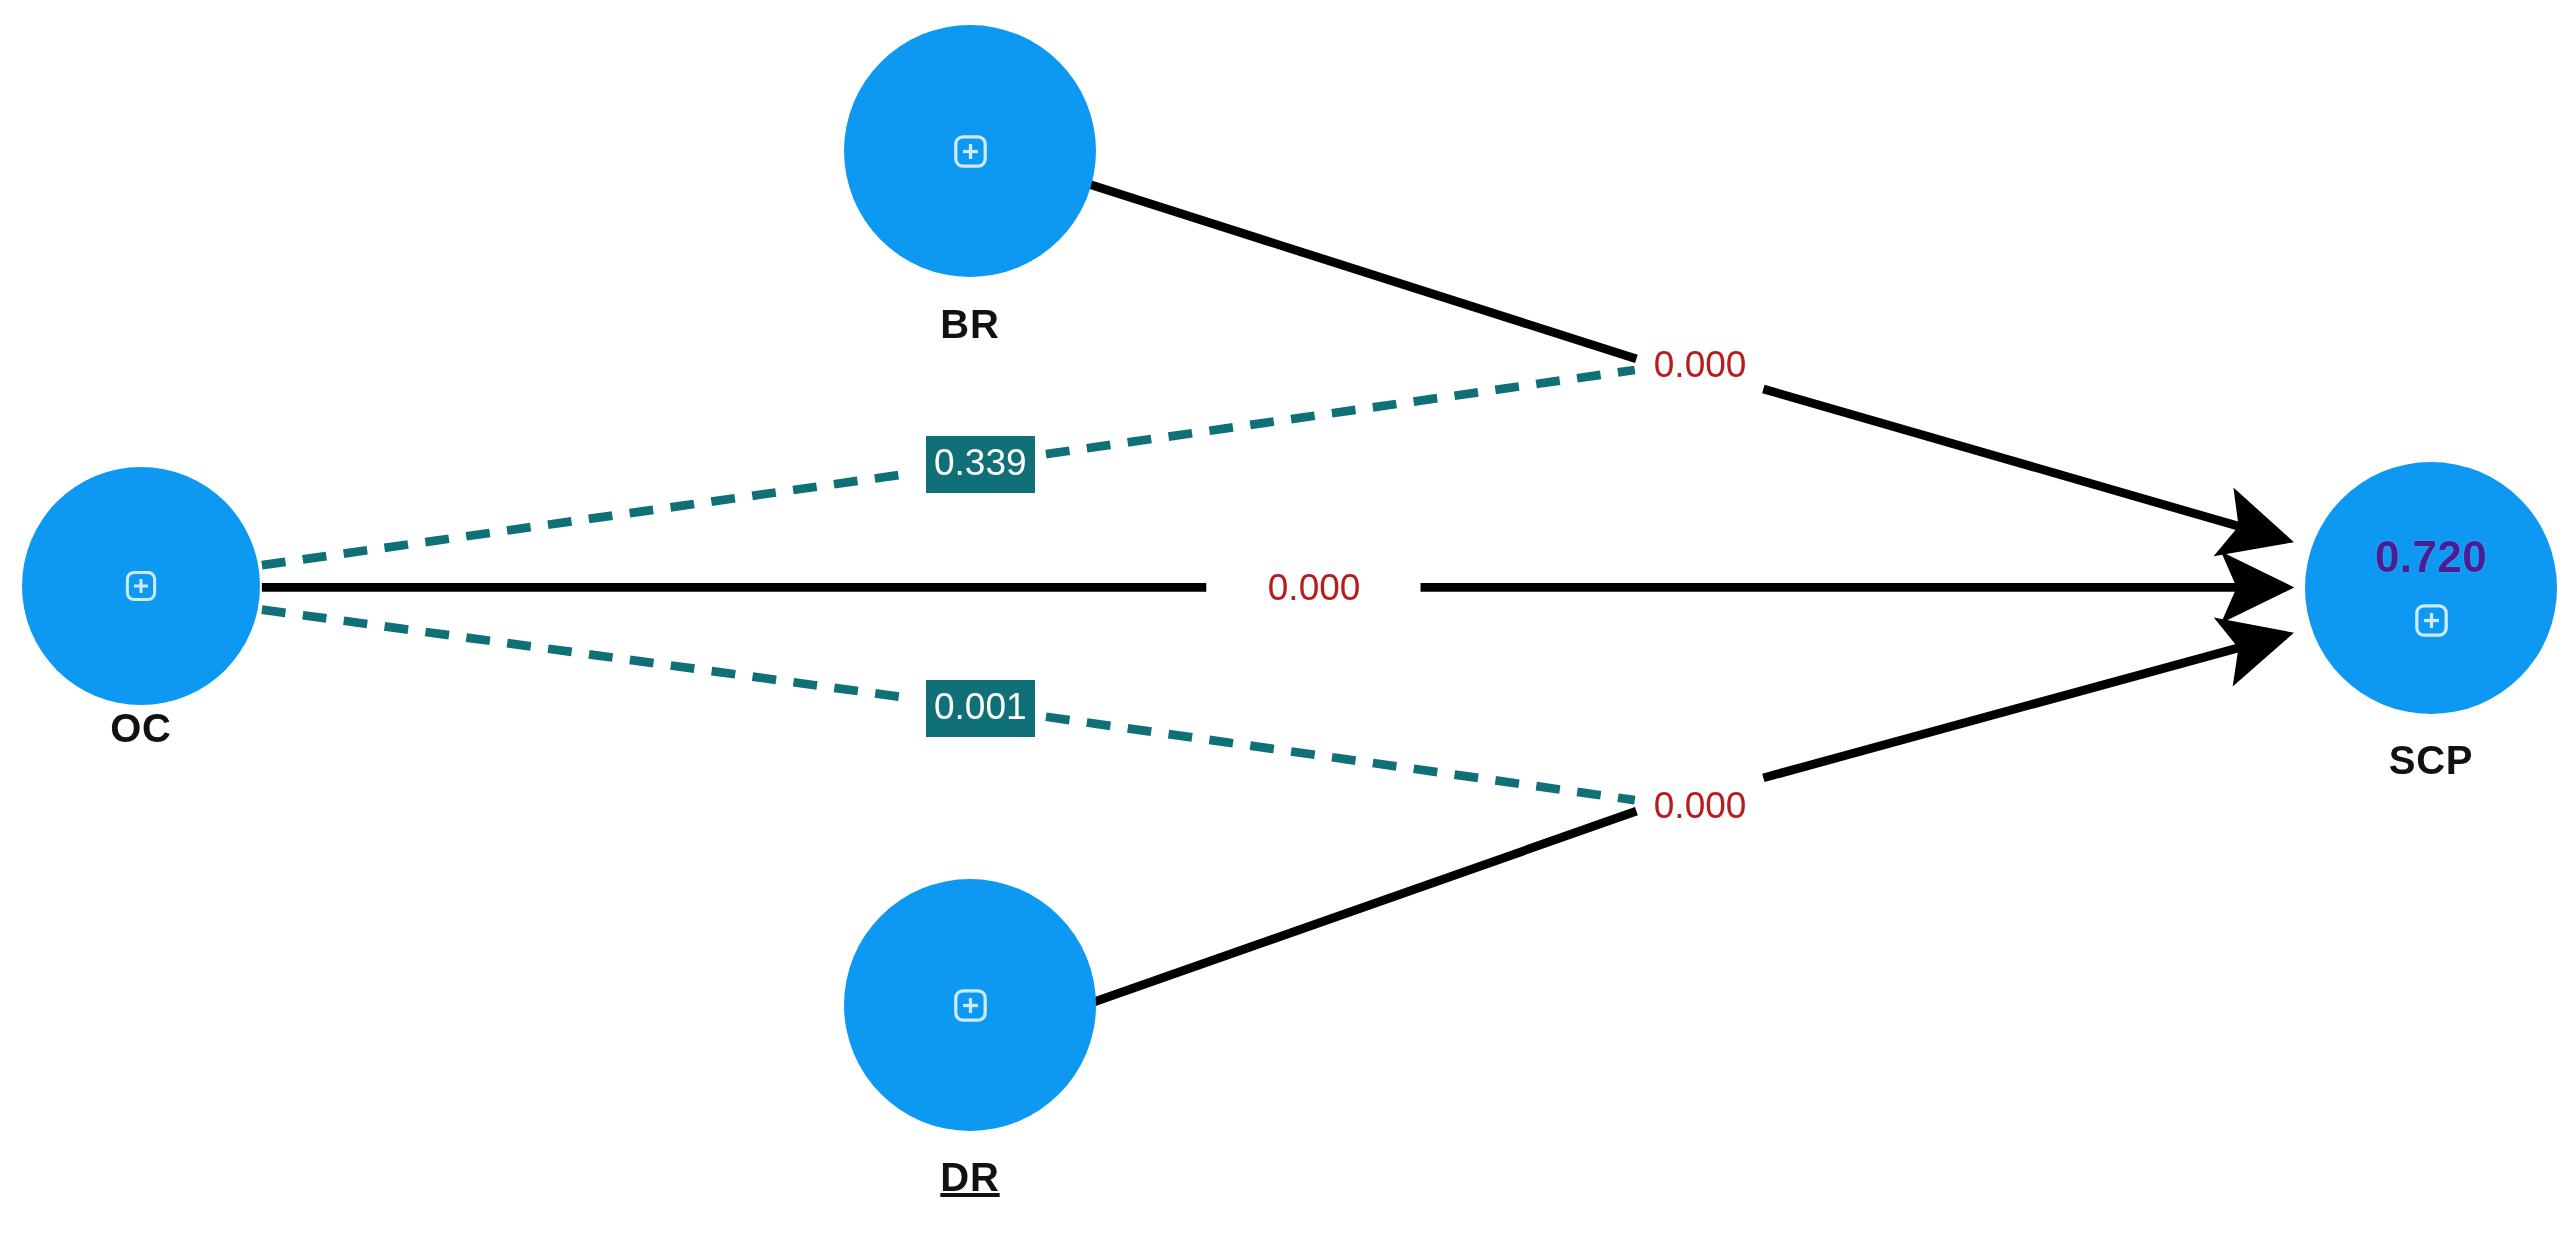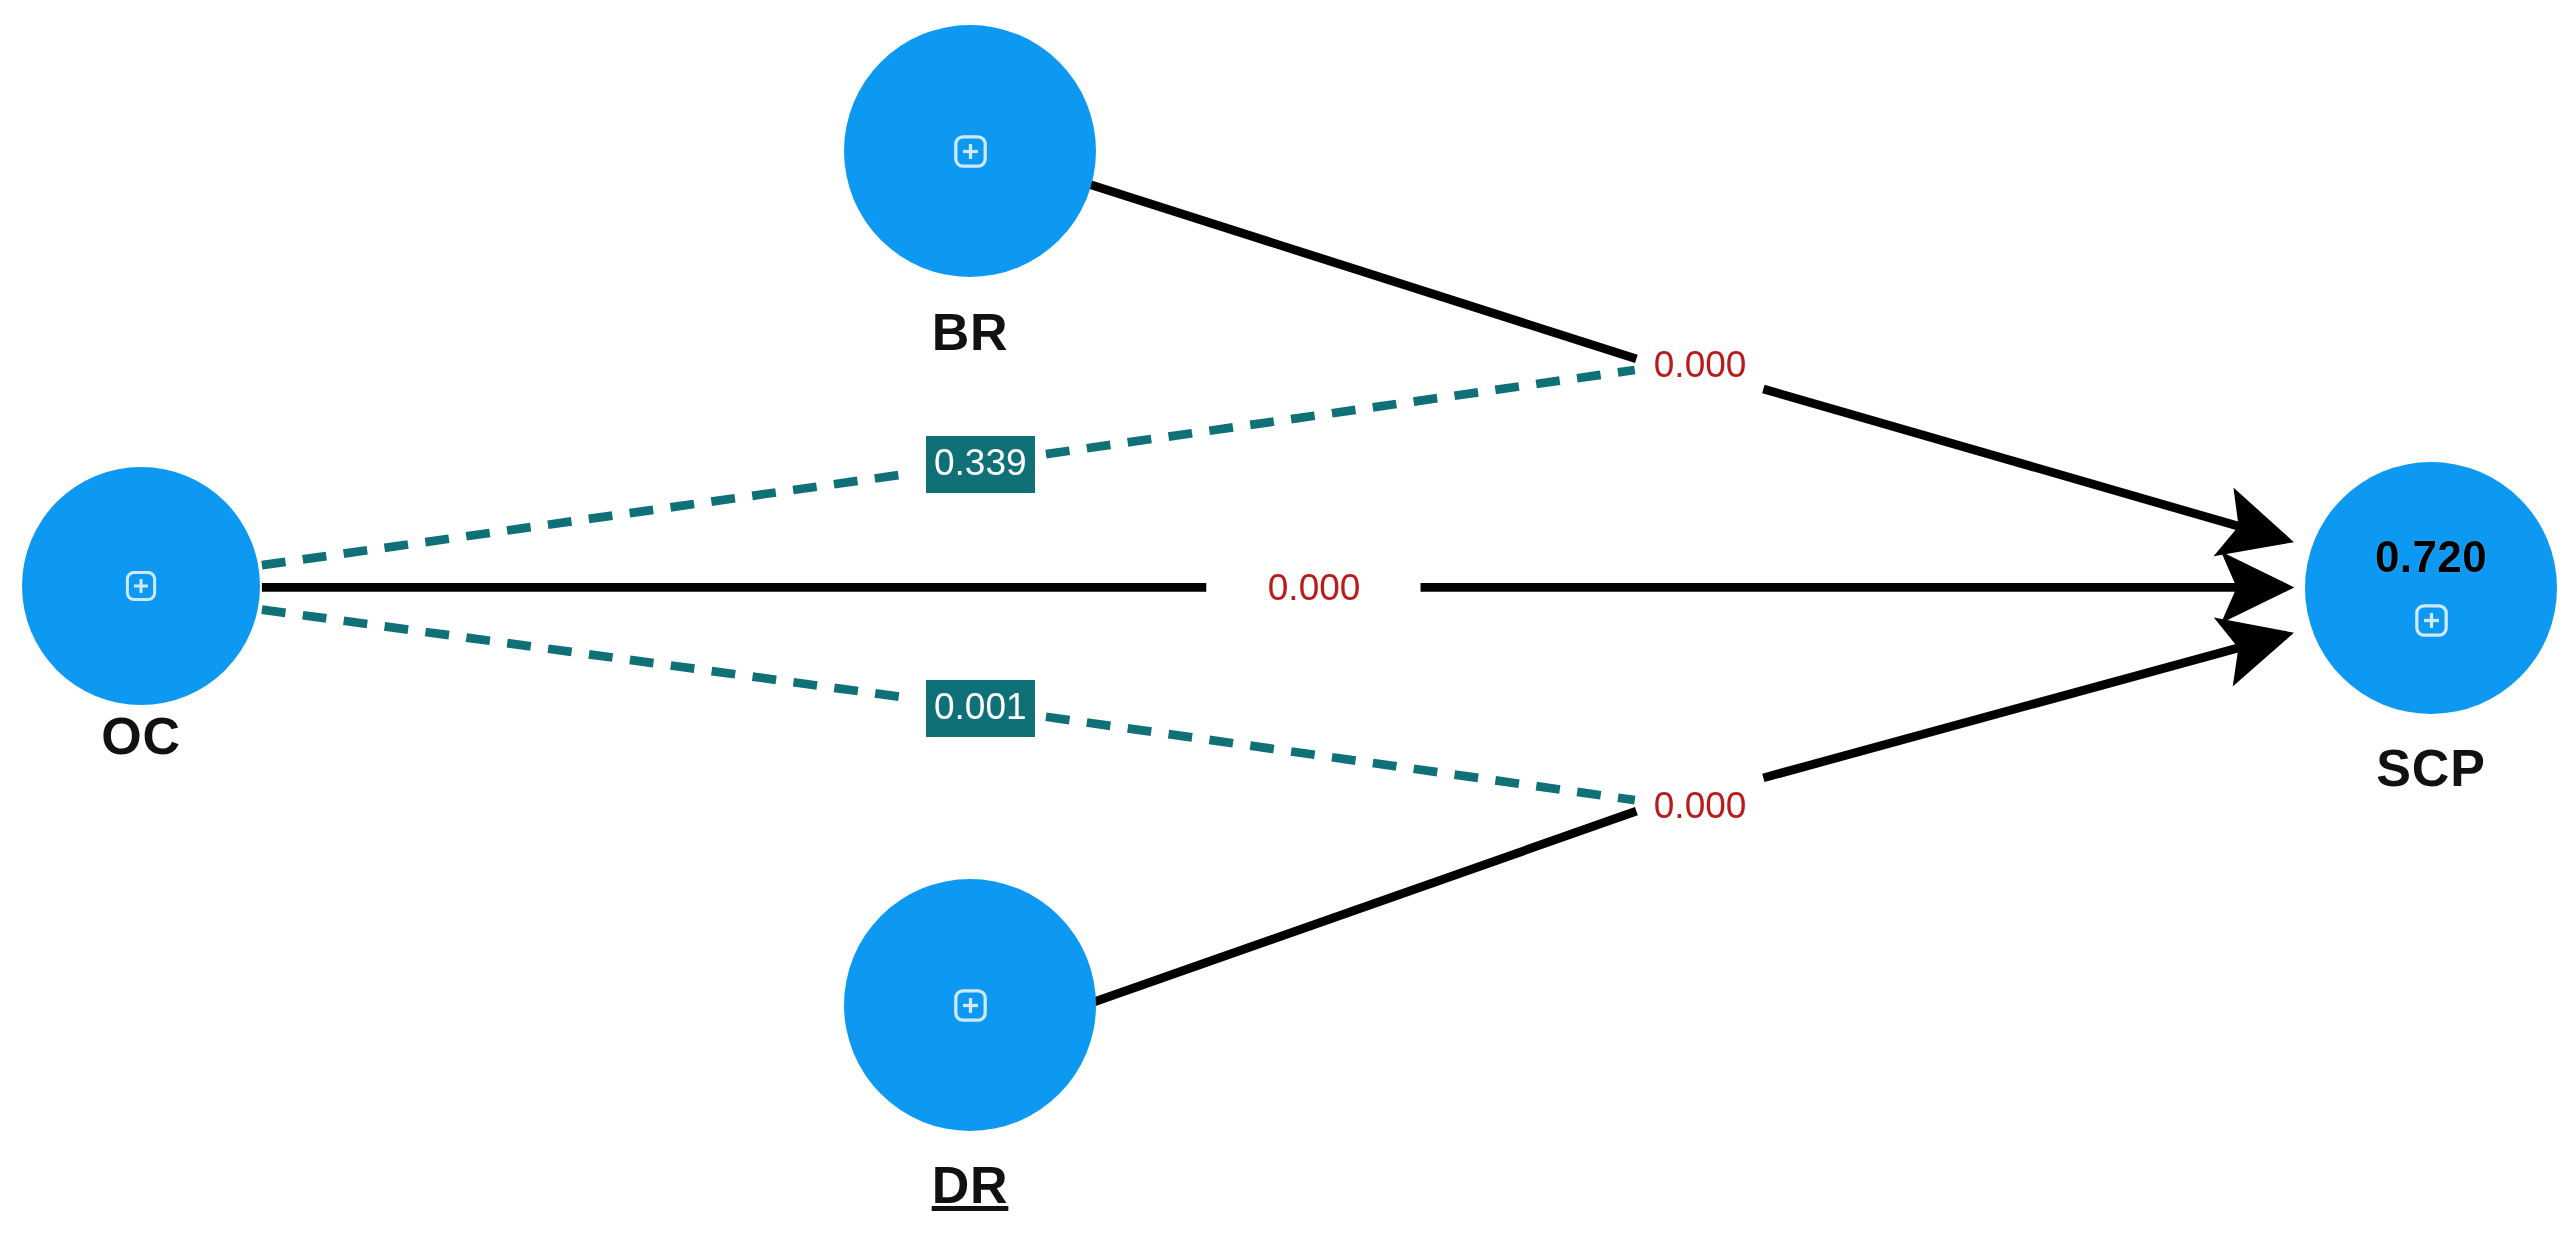--- a/index.html
+++ b/index.html
@@ -36,21 +36,21 @@
     align-items: center;
     justify-content: center;
     box-sizing: border-box;
   }
   .node-oc  { left: 22px;   top: 467px;  width: 238px; height: 238px; }
   .node-br  { left: 844px; top: 25.4px;   width: 252px; height: 252px; }
   .node-dr  { left: 844px; top: 879px; width: 252px; height: 252px; }
   .node-scp { left: 2305px; top: 462px;  width: 252px; height: 252px; }
 
   .node-value {
-    color: #000000;
+    color: #4c1d95;
     font-weight: bold;
     font-size: 44px;
     letter-spacing: 0.4px;
     line-height: 1;
     margin-bottom: 20.6px;
     text-shadow: 0 0 1.6px rgba(255,255,255,0.35);
   }
   .plus-icon {
     width: 41px;
     height: 41px;
@@ -60,21 +60,21 @@
     width: 38px;
     height: 38px;
     display: block;
   }
 
   
   .node-label {
     position: absolute;
     color: #111111;
     font-weight: bold;
-    font-size: 52px;
+    font-size: 40px;
     letter-spacing: 0.8px;
     text-align: center;
     white-space: nowrap;
   }
   .label-oc  { left: 22px;   top: 706px;  width: 238px; }
   .label-br  { left: 844px; top: 302px;  width: 252px; }
   .label-dr  { left: 844px; top: 1155px; width: 252px; text-decoration: underline; }
   .label-scp { left: 2305px; top: 738px;  width: 252px; }
 
   

